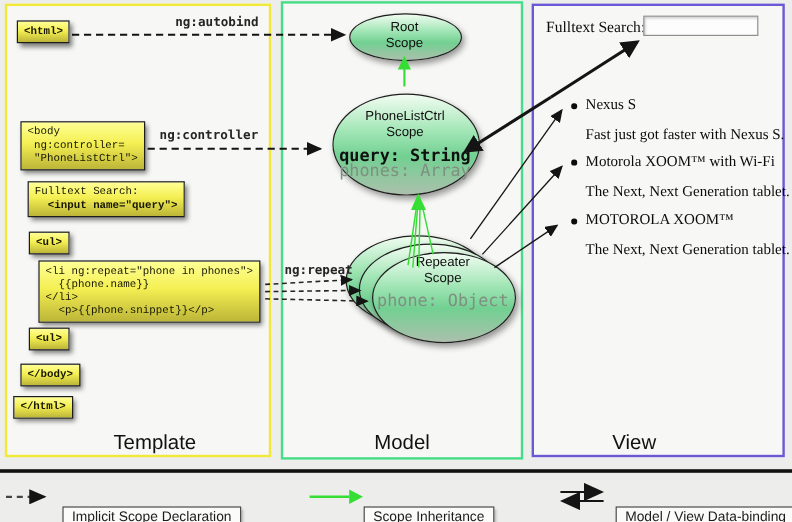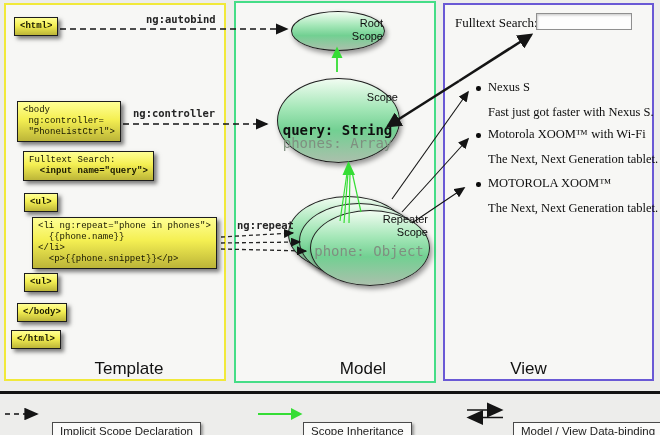--- a/index.html
+++ b/index.html
@@ -23,21 +23,21 @@
     font-size:9px;font-weight:bold;color:#161600;
     line-height:11px;padding:3px 5px;white-space:pre;
   }
   .codebox .rg{font-weight:normal;}
 
   .ellipse{
     position:absolute;z-index:3;border:1.6px solid #1f1f1f;border-radius:50%;
     background:linear-gradient(180deg,#f1fcf1 0%,#a5e7b8 35%,#72d092 62%,#abc0ac 100%);
     box-shadow:2px 3px 5px rgba(0,0,0,.4);
   }
-  .etext{position:absolute;z-index:4;text-align:right;font-size:11px;line-height:13px;color:#0e0e0e;}
+  .etext{position:absolute;z-index:4;text-align:center;font-size:11px;line-height:13px;color:#0e0e0e;}
   .eprops{position:absolute;z-index:4;text-align:center;font-family:"DejaVu Sans Mono",monospace;
     font-size:14px;line-height:13px;}
   .prop-bold{font-weight:bold;color:#101010;}
   .prop-gray{color:#7f8f80;}
 
   .arrow-label{position:absolute;z-index:6;font-family:"DejaVu Sans Mono",monospace;
     font-size:10.5px;font-weight:bold;color:#252525;}
 
   .vtext{position:absolute;z-index:4;font-family:"Liberation Serif",serif;font-size:12.5px;color:#0c0c0c;white-space:nowrap;}
   .vdot{position:absolute;z-index:4;width:4.5px;height:4.5px;border-radius:50%;background:#0c0c0c;}
@@ -56,21 +56,21 @@
   #arrow-layer{position:absolute;left:0;top:0;z-index:5;pointer-events:none;}
 </style>
 </head>
 <body>
 
 <div class="panel" id="panel-template"></div>
 <div class="panel" id="panel-model"></div>
 <div class="panel" id="panel-view"></div>
 
 <div class="panel-label" style="left:18px;top:359px;width:222px;">Template</div>
-<div class="panel-label" style="left:234px;top:359px;width:202px;margin-left:28px;">Model</div>
+<div class="panel-label" style="left:234px;top:359px;width:202px;">Model</div>
 <div class="panel-label" style="left:443px;top:359px;width:171px;">View</div>
 
 <div class="codebox" style="left:14px;top:17px;"><span>&lt;html&gt;</span></div>
 
 <div class="codebox" style="left:17px;top:101px;"><div class="rg">&lt;body</div><div class="rg"> ng:controller=</div><div class="rg"> "PhoneListCtrl"&gt;</div></div>
 
 <div class="codebox" style="left:23px;top:151px;"><div class="rg">Fulltext Search:</div><div>  &lt;input name="query"&gt;</div></div>
 
 <div class="codebox" style="left:24px;top:193px;"><span>&lt;ul&gt;</span></div>
 
@@ -87,20 +87,21 @@
 <div class="arrow-label" style="left:237px;top:219px;">ng:repeat</div>
 
 <div class="ellipse" style="left:291px;top:11px;width:92px;height:38px;"></div>
 <div class="etext" style="left:291px;top:17px;width:92px;">
     <div>Root</div>
     <div>Scope</div>
   </div>
 
 <div class="ellipse" style="left:277px;top:78px;width:121px;height:83px;"></div>
 <div class="etext" style="left:277px;top:91px;width:121px;">
+    <div>PhoneListCtrl</div>
     <div>Scope</div>
   </div>
 <div class="eprops" style="left:277px;top:124px;width:121px;">
     <div class="prop-bold">query: String</div>
     <div class="prop-gray">phones: Array</div>
   </div>
 
 <div class="ellipse" style="left:288px;top:196px;width:118px;height:74px;"></div>
 <div class="ellipse" style="left:299px;top:203px;width:118px;height:74px;"></div>
 <div class="ellipse" style="left:310px;top:210px;width:118px;height:74px;"></div>

